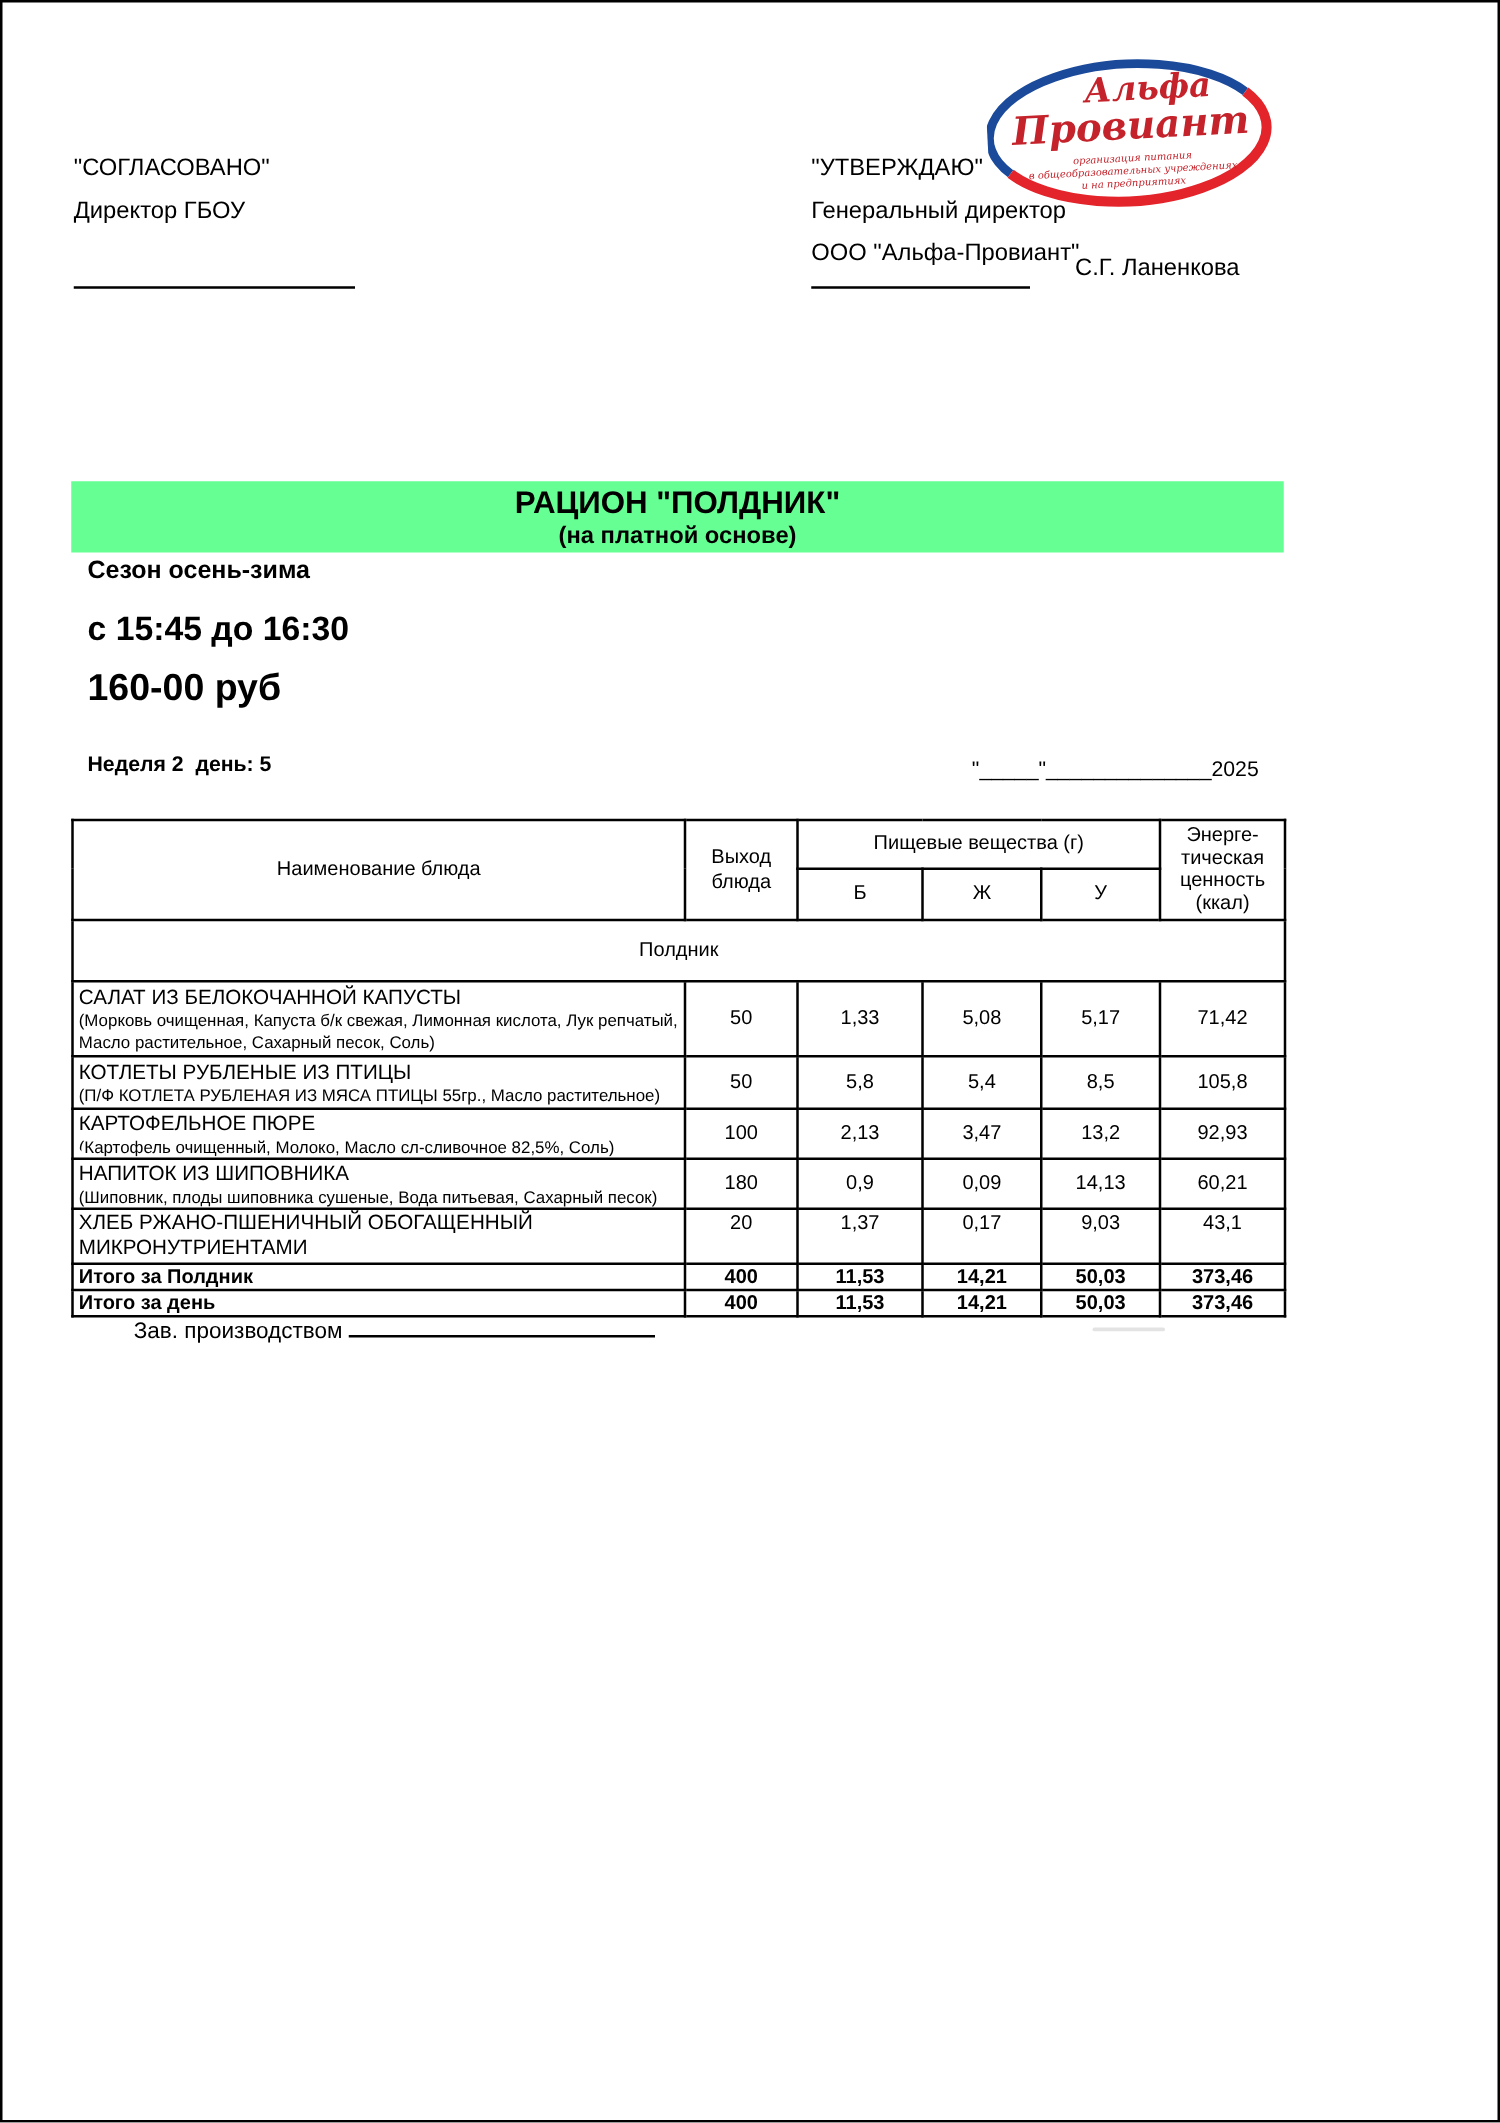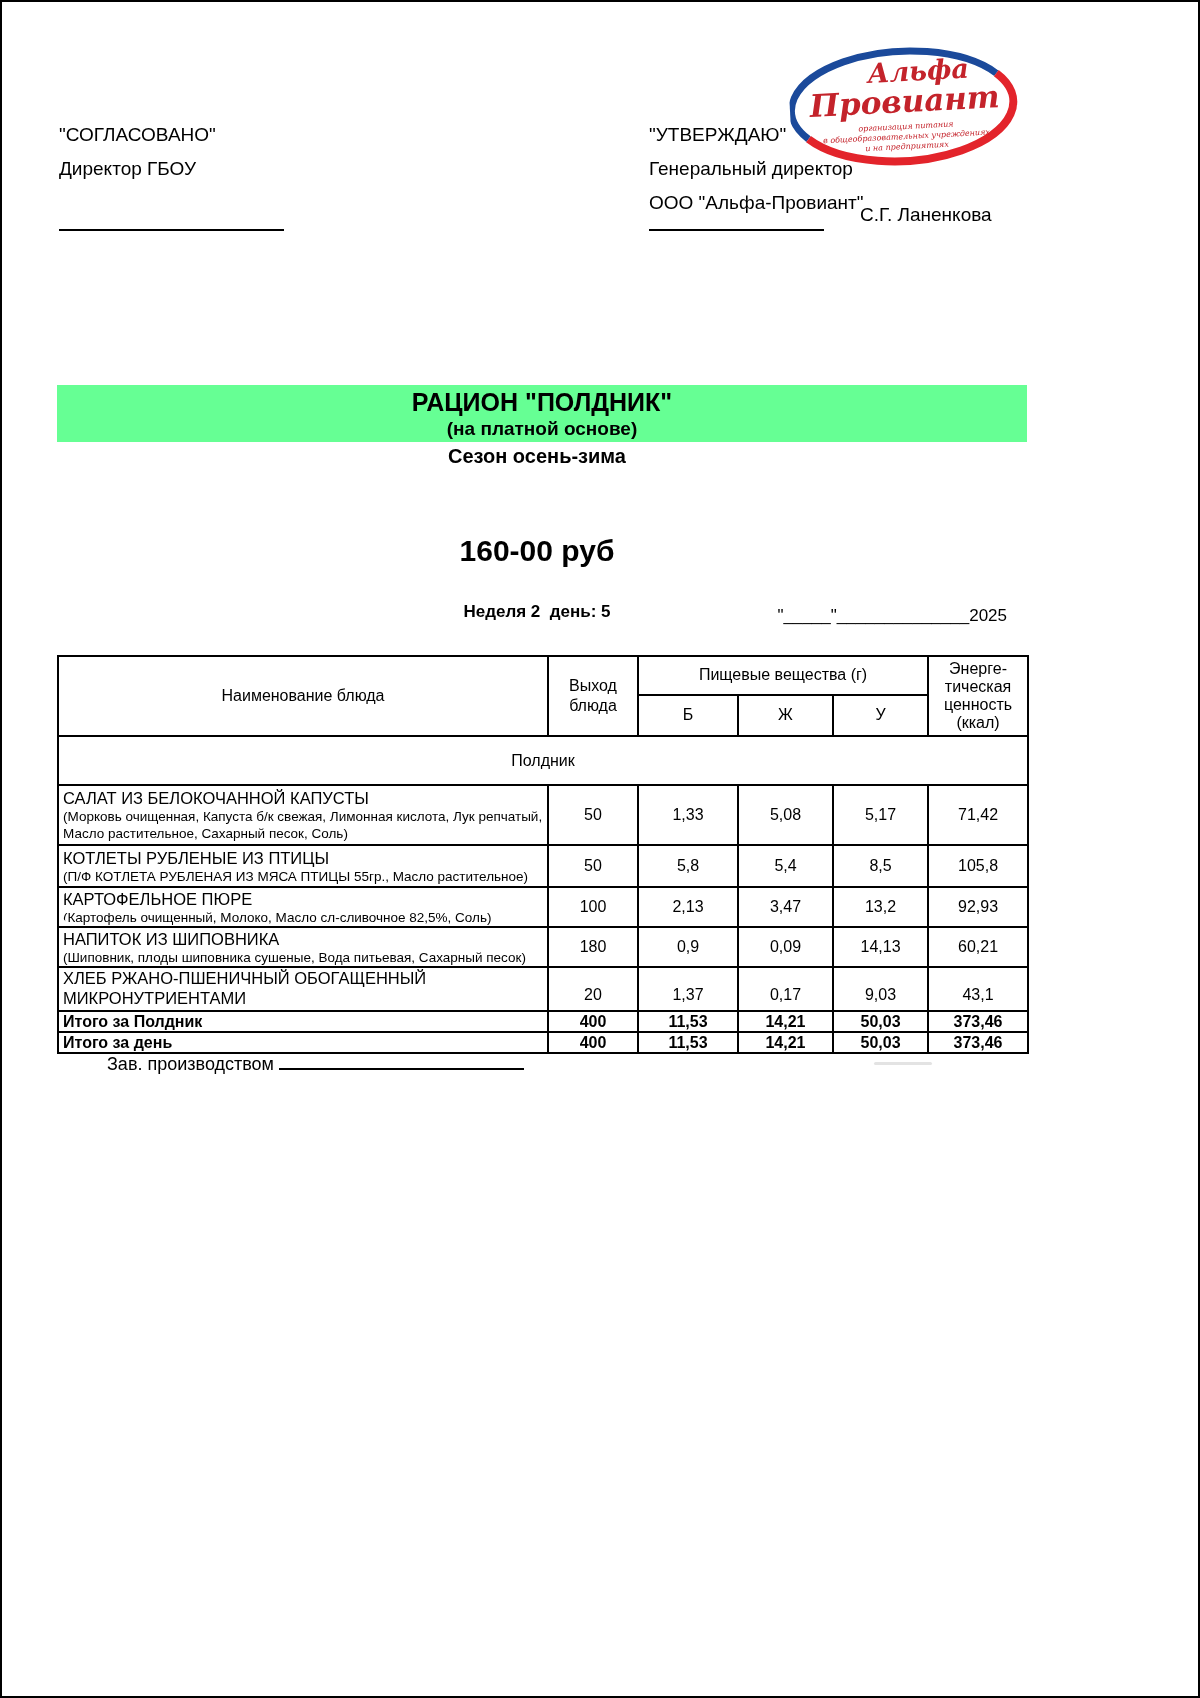--- a/index.html
+++ b/index.html
@@ -24,39 +24,39 @@
                font-family:"DejaVu Serif", serif; font-style:italic; font-weight:bold; }
   .logo-l1 { top:10px; font-size:27px; padding-left:30px; }
   .logo-l2 { top:37px; font-size:31px; }
   .logo-tag { position:absolute; width:100%; text-align:center; color:#c4232b;
               font-family:"DejaVu Serif", serif; font-style:italic; font-size:8px; line-height:10px; }
 
   
   .banner { left:55px; top:383px; width:970px; height:57px; background:#66ff94; text-align:center; }
   .banner-title { font-size:25px; line-height:30px; padding-top:2px; }
   .banner-sub { font-size:19px; line-height:23px; }
-  .cline { left:50px; width:970px; text-align:center; }
+  .cline { left:68px; width:970px; }
 
   
   .date-line { top:604px; left:55px; width:950px; text-align:right; font-size:17px; }
 
   
   .menu-table { position:absolute; left:55px; top:653px; width:970px;
                 border-collapse:collapse; table-layout:fixed; }
   .menu-table td { border:2px solid #000; padding:0 4px; vertical-align:middle;
                    font-size:16px; overflow:hidden; }
   .hdr { text-align:center; font-size:16px; }
   .hdr-energy { text-align:center; font-size:15px; line-height:18px; }
   .hdr-out { text-align:center; line-height:20px;border-radius:11px; }
   .sect td { height:38px; text-align:center; font-weight:normal; padding:13px; line-height:21px; }
   .dish-name { font-size:16.5px; line-height:20px; }
   .dish-ing { font-size:13.5px; line-height:17px; }
   .val { text-align:center; }
   .vtop td { vertical-align:top; }
-  .vtop td.val { padding-top:18px; }
+  .vtop td.val { padding-top:2px; }
   .tot td { height:21px; font-weight:bold; line-height:19px; padding:0 4px; }
   .tot .val { text-align:center; }
 
   .footer-line { display:inline-block; border-bottom:2px solid #000; width:245px; height:20px; }
   .artifact { left:872px; top:1060px; width:58px; height:3px; background:#e3e3e3; border-radius:2px; }
 </style>
 </head>
 <body>
 
 <div class="page">
@@ -86,20 +86,21 @@
 в общеобразовательных учреждениях
 и на предприятиях</div>
   </div>
 
   <div class="abs banner">
     <div class="banner-title b">РАЦИОН "ПОЛДНИК"</div>
     <div class="banner-sub b">(на платной основе)</div>
   </div>
 
   <div class="abs cline b" style="top:443px; font-size:20px;">Сезон осень-зима</div>
+  <div class="abs cline b" style="top:486px; font-size:27px;">с 15:45 до 16:30</div>
   <div class="abs cline b" style="top:532px; font-size:30px;">160-00 руб</div>
   <div class="abs cline b pre" style="top:583px; font-size:17px;">Неделя 2  день: 5</div>
 
   <div class="abs date-line">"_____"______________2025</div>
 
   <table class="menu-table">
     <colgroup>
       <col style="width:490px">
         <col style="width:90px">
         <col style="width:100px">

